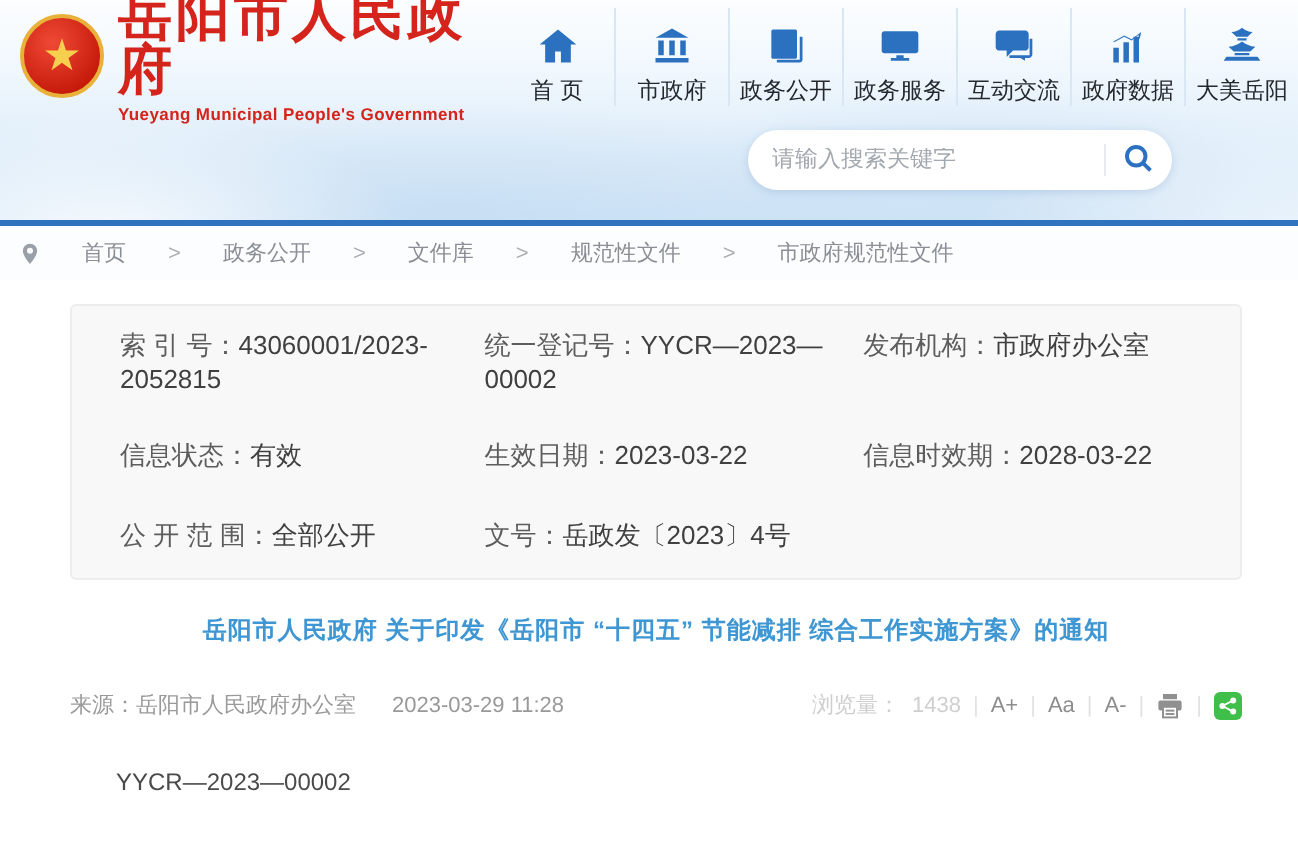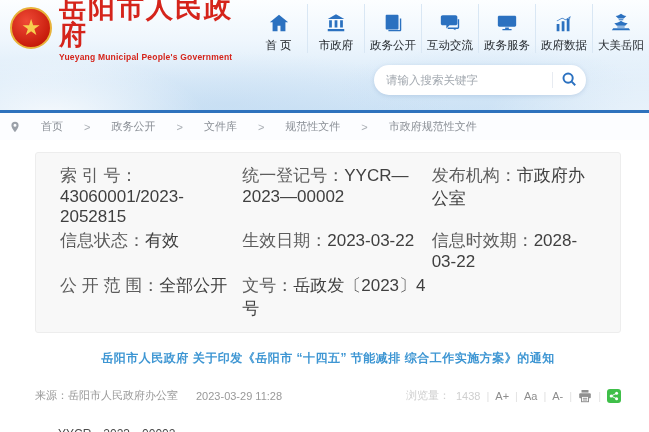--- a/index.html
+++ b/index.html
@@ -51,21 +51,21 @@
     background:#fcfdff; font-size:11px; color:#8a8f96; }
   .crumb { color:#8a8f96; cursor:pointer; }
   .crumb-sep { color:#a9aeb4; }
   .pin-icon svg { width:10px; height:12px; fill:#9aa0a8; display:block; }
 
   
   .content { background:#fff; padding:12px 28px 0 35px; }
 
   .meta-box { background:#f8f8f8; border:1px solid #ededed; border-radius:3px;
     padding:11px 24px 12px; display:grid; grid-template-columns:1.02fr 1.06fr .92fr;
-    row-gap:2px; font-size:17px; }
+    row-gap:22px; font-size:13px; }
   .meta-label { color:#5d5d5d; }
   .meta-value { color:#404040; }
 
   .article-title { text-align:center; color:#3e96d3; font-size:12px; font-weight:bold;
     margin-top:17px; letter-spacing:.5px; }
 
   .source-row { display:flex; align-items:center; margin-top:21px; font-size:11px; color:#999;justify-content:flex-end; }
   .src-date { margin-left:18px; }
   .toolbar { margin-left:auto; display:flex; align-items:center; gap:6px; }
   .views-label, .views-val { color:#cfcfcf; }
@@ -115,32 +115,32 @@
         <span class="nav-icon">
           <svg viewBox="0 0 24 24">
               <path d="M5 3h12c.6 0 1 .4 1 1v14c0 .6-.4 1-1 1H5c-.6 0-1-.4-1-1V4c0-.6.4-1 1-1zm2 4h8v1.6H7zm0 3.5h8v1.6H7zm0 3.5h5v1.6H7zM19.5 7h1.5v12.5c0 .8-.7 1.5-1.5 1.5H7v-1.5h12.5z"></path>
             </svg>
         </span>
         <span class="nav-label">政务公开</span>
       </div>
       <div class="nav-item">
         <span class="nav-icon">
           <svg viewBox="0 0 24 24">
+              <path d="M3.5 4h17c.8 0 1.5.7 1.5 1.5v9c0 .8-.7 1.5-1.5 1.5h-17c-.8 0-1.5-.7-1.5-1.5v-9C2 4.7 2.7 4 3.5 4zm2.5 3.5l1 1.6 1.8.2-1.3 1.2.4 1.8-1.9-1-1.9 1 .4-1.8-1.3-1.2 1.8-.2zm5 .5h8v1.5h-8zm0 3.5h8V13h-8zM10 17h4v1.6h3V20H7v-1.4h3z"></path>
+            </svg>
+        </span>
+        <span class="nav-label">政务服务</span>
+      </div>
+      <div class="nav-item">
+        <span class="nav-icon">
+          <svg viewBox="0 0 24 24">
               <path d="M4 3.5h14c1.1 0 2 .9 2 2v7c0 1.1-.9 2-2 2h-6.5L8 18v-3.5H4c-1.1 0-2-.9-2-2v-7c0-1.1.9-2 2-2zm2.5 4.8h2v1.6h-2zm3.8 0h5.2v1.6h-5.2zM20.5 8H22v8.5c0 1.1-.9 2-2 2h-2V20l-2.5-1.5H9.5V17h11z"></path>
             </svg>
         </span>
         <span class="nav-label">互动交流</span>
-      </div>
-      <div class="nav-item">
-        <span class="nav-icon">
-          <svg viewBox="0 0 24 24">
-              <path d="M3.5 4h17c.8 0 1.5.7 1.5 1.5v9c0 .8-.7 1.5-1.5 1.5h-17c-.8 0-1.5-.7-1.5-1.5v-9C2 4.7 2.7 4 3.5 4zm2.5 3.5l1 1.6 1.8.2-1.3 1.2.4 1.8-1.9-1-1.9 1 .4-1.8-1.3-1.2 1.8-.2zm5 .5h8v1.5h-8zm0 3.5h8V13h-8zM10 17h4v1.6h3V20H7v-1.4h3z"></path>
-            </svg>
-        </span>
-        <span class="nav-label">政务服务</span>
       </div>
       <div class="nav-item">
         <span class="nav-icon">
           <svg viewBox="0 0 24 24">
               <path d="M4 13h3v8H4zm5.5-3h3v11h-3zM15 7h3v14h-3z"></path>
               <path d="M4 9.5l6-3.2 4 2 5.2-4-.9 4.3-.6-2.6-3.7 3-4-2-5.6 3z"></path>
             </svg>
         </span>
         <span class="nav-label">政府数据</span>
       </div>

